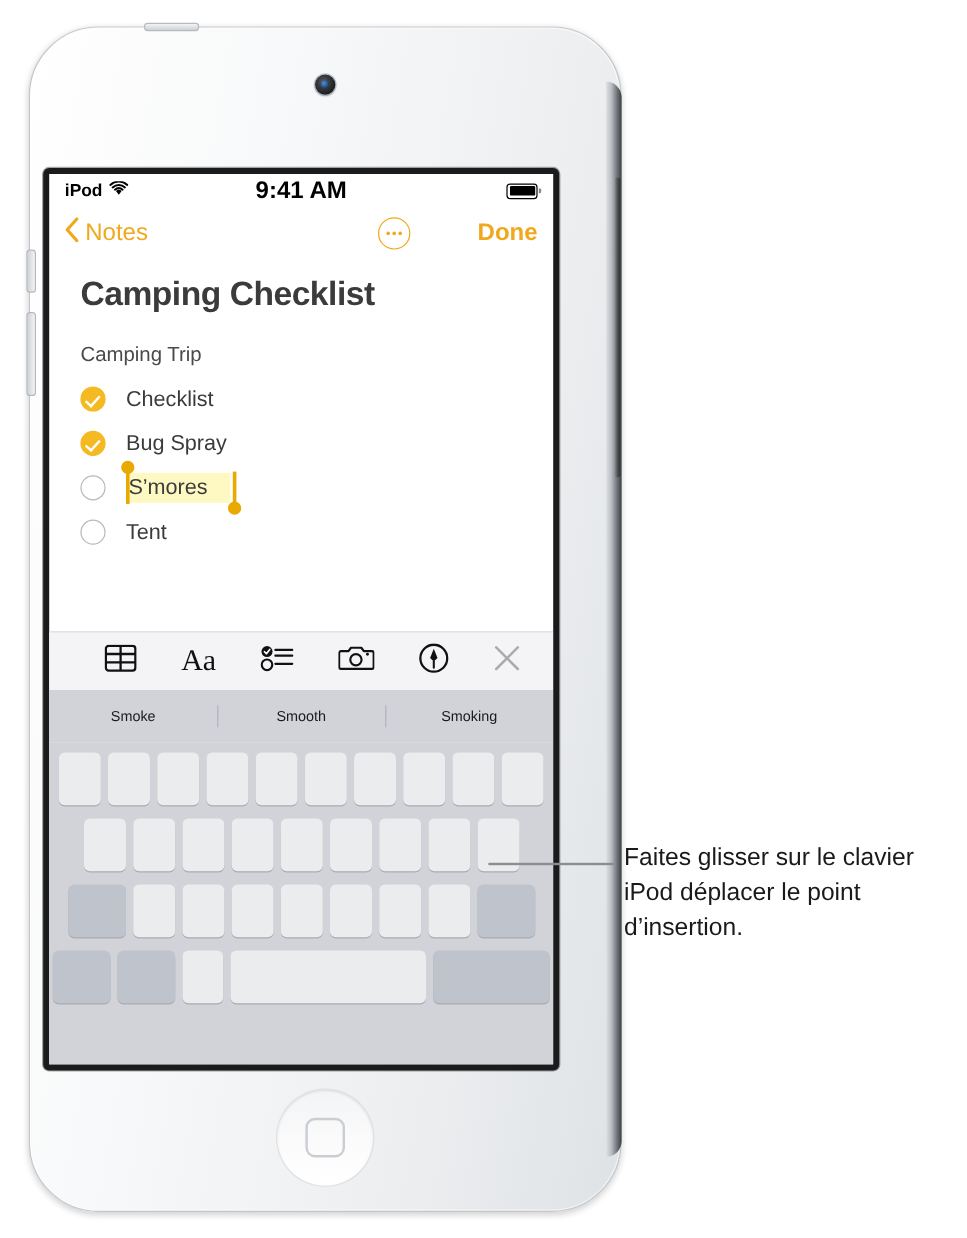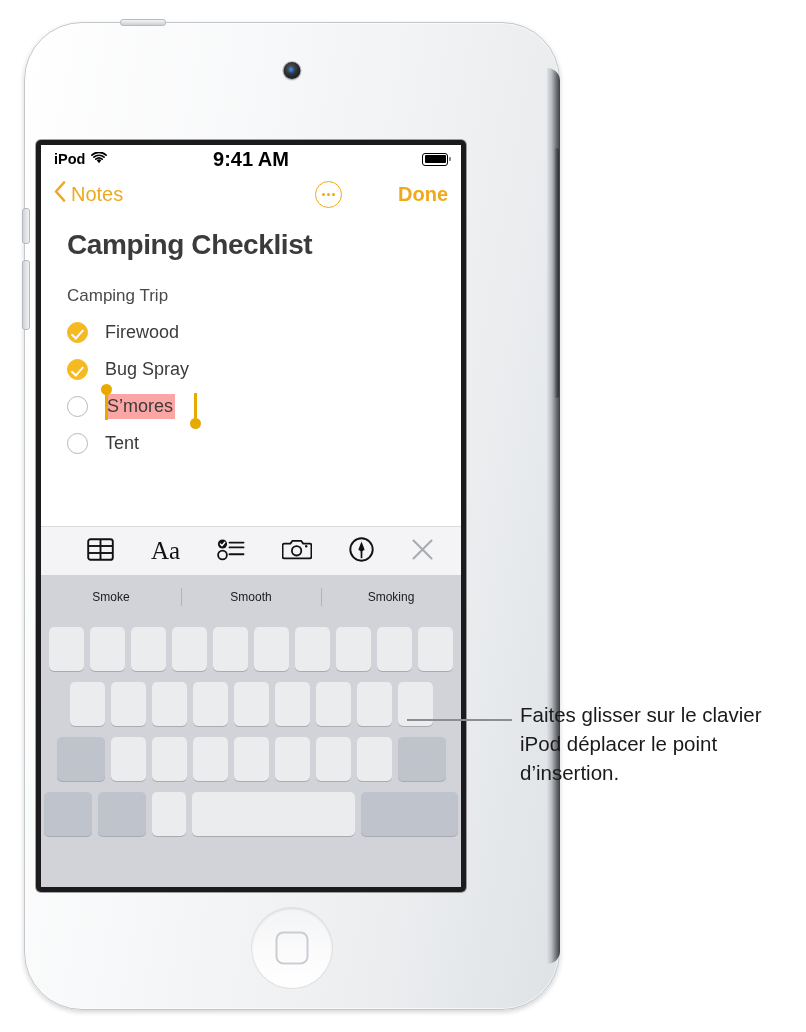--- a/index.html
+++ b/index.html
@@ -13,21 +13,21 @@
     position: relative;
     font-family: "Liberation Sans", sans-serif;
     overflow: hidden;
   }
 
   
   #device {
     position: absolute;
     left: 24px;
     top: 22px;
-    width: 536px;
+    width: 494px;
     height: 988px;
   }
   .device-body {
     position: absolute;
     inset: 0;
     background: linear-gradient(100deg, #ffffff 0%, #f7f8f9 36%, #eceef0 72%, #dfe2e5 100%);
     border-radius: 58px;
     border: 1px solid #c3c7cb;
     box-shadow: 0 2px 5px rgba(0,0,0,0.18), 0 0 0 1px rgba(255,255,255,0.6) inset;
   }
@@ -266,22 +266,22 @@
     border-width: 0 2.1px 2.1px 0;
     transform: rotate(42deg);
   }
   .check-label {
     margin-left: 17px;
     font-size: 18px;
     color: #3b3b3b;
   }
   .check-row.selected .check-label {
     margin-left: 17px;
-    background: #fca5a5;
-    padding: 2px 2px 2px 2px;
+    background: #fef9c3;
+    padding: 2px 19px 2px 2px;
     position: relative;
   }
   
   .sel-bar {
     position: absolute;
     width: 3px;
     height: 27px;
     background: #E8A900;
     top: 5px;
     z-index: 4;
@@ -446,21 +446,21 @@
       </div>
 
       <div class="note-body">
         <div class="note-title">Camping Checklist</div>
         <div class="note-subtitle">Camping Trip</div>
 
         <div class="check-list">
 
           <div class="check-row">
             <div class="check-circle done"></div>
-            <div class="check-label">Firewood</div>
+            <div class="check-label">Checklist</div>
           </div>
 
           <div class="check-row">
             <div class="check-circle done"></div>
             <div class="check-label">Bug Spray</div>
           </div>
 
           <div class="check-row selected">
             <div class="check-circle"></div>
             <div class="check-label">S’mores</div>

